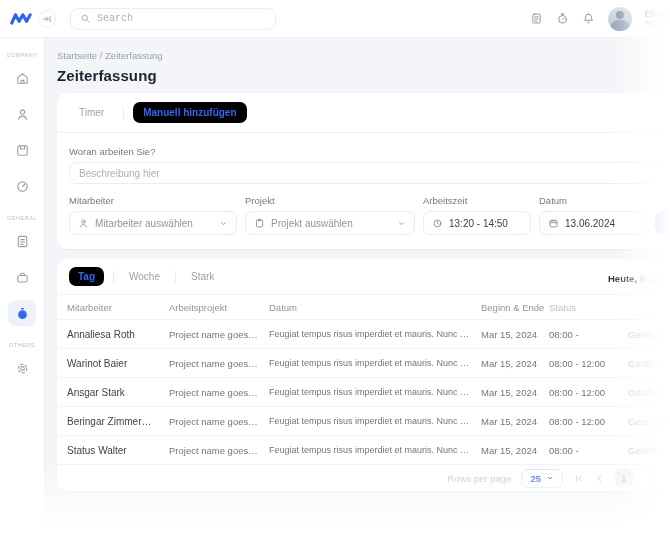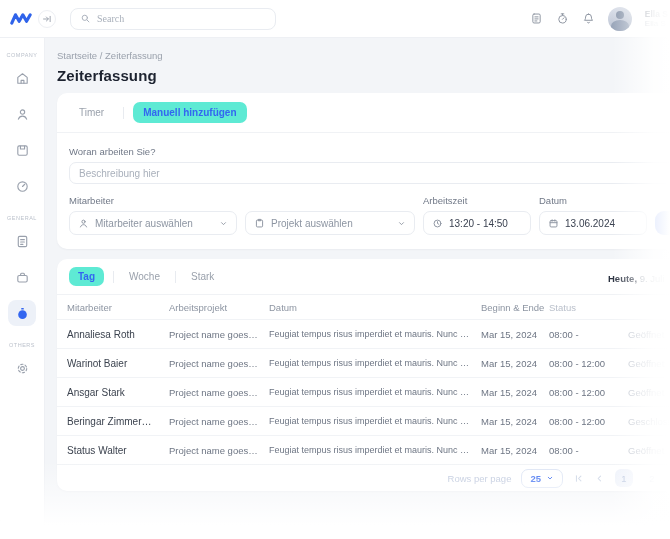--- a/index.html
+++ b/index.html
@@ -6,21 +6,21 @@
   html,body { background:#fff; }
   body { font-family:"Liberation Sans", sans-serif; -webkit-font-smoothing:antialiased; }
   .app { position:relative; width:670px; height:539px; background:#fff; overflow:hidden; }
   .screen { position:absolute; top:0; left:0; width:670px; height:531px; background:#f3f5f8; border-radius:0 0 14px 14px; overflow:hidden; }
 
   
   .topbar { position:absolute; top:0; left:0; right:0; height:38px; background:#fff; border-bottom:1px solid #eef0f4; display:flex; align-items:center; z-index:6; }
   .logo-wrap { width:42px; display:flex; justify-content:center; align-items:center; }
   .collapse-btn { width:18px; height:18px; border-radius:50%; background:#fff; border:1px solid #edeff3; display:flex; align-items:center; justify-content:center; color:#9aa1ac; margin-left:-4px; cursor:pointer; }
   .search-box { margin-left:14px; width:206px; height:22px; border:1px solid #e9ecf1; border-radius:8px; display:flex; align-items:center; gap:6px; padding:0 9px; background:#fff; color:#a9b0bb; }
-  .search-box input { border:none; outline:none; font-family:Liberation Serif, serif; font-size:10px; color:#5a6170; width:100%; background:transparent; }
+  .search-box input { border:none; outline:none; font-family:Liberation Mono, monospace; font-size:10px; color:#5a6170; width:100%; background:transparent; }
   .search-box input::placeholder { color:#a9b0bb; }
   .top-right { margin-left:auto; display:flex; align-items:center; gap:13px; padding-right:2px; }
   .top-icon { color:#8d94a0; display:flex; cursor:pointer; }
   .avatar { width:24px; height:24px; border-radius:50%; background:linear-gradient(160deg,#dfe3ec 0%,#c3cad8 60%,#aeb7c8 100%); position:relative; overflow:hidden; flex:0 0 auto; }
   .avatar::before { content:""; position:absolute; top:4px; left:8px; width:8px; height:8px; border-radius:50%; background:#8d99ad; }
   .avatar::after { content:""; position:absolute; top:13px; left:3px; width:18px; height:12px; border-radius:50% 50% 0 0; background:#9aa6ba; }
   .user-meta { line-height:1.2; white-space:nowrap; }
   .user-name { font-size:8.5px; font-weight:700; color:#7a828f; }
   .user-sub { font-size:8px; color:#b4bac4; }
 
@@ -34,21 +34,21 @@
   .main { position:absolute; top:38px; left:45px; right:0; bottom:0; padding:12px 0 0 12px; }
   .breadcrumb { font-size:9.5px; color:#9aa1ac; margin-bottom:6px; }
   .breadcrumb .crumb { cursor:pointer; }
   .page-title { font-size:15px; font-weight:700; color:#1d2330; letter-spacing:.1px; margin-bottom:9px; }
 
   .card { background:#fff; border-radius:10px; width:660px; box-shadow:0 1px 2px rgba(16,24,40,.04); }
 
   
   .tabs-row { display:flex; align-items:center; gap:9px; padding:9px 12px; }
   .tab-plain { font-size:10px; color:#9aa1ac; padding:4px 10px; cursor:pointer; }
-  .tab-pill { font-size:10px; font-weight:700; color:#3366f0; background:#5eead4; border-radius:7px; padding:5px 10px; cursor:pointer; }
+  .tab-pill { font-size:10px; font-weight:700; color:#3366f0; background:#000000; border-radius:7px; padding:5px 10px; cursor:pointer; }
   .vdiv { width:1px; height:12px; background:#e8ebf0; }
   .card-divider { height:1px; background:#f0f2f5; }
   .form-body { padding:4px 12px 14px; }
   .field-label { font-size:9.5px; color:#707887; margin:9px 0 5px; }
   .text-input { width:636px; height:22px; border:1px solid #e9ecf1; border-radius:7px; padding:0 9px; font-family:inherit; font-size:10px; color:#3a4150; outline:none; }
   .text-input::placeholder { color:#a9b0bb; }
   .fields-row { display:flex; gap:8px; margin-top:2px; align-items:flex-end; }
   .field { display:flex; flex-direction:column; }
   .control { height:24px; border:1px solid #e9ecf1; border-radius:7px; display:flex; align-items:center; gap:6px; padding:0 8px; background:#fff; cursor:pointer; }
   .control .ctl-icon { color:#8d94a0; display:flex; }
@@ -241,20 +241,21 @@
                 </span>
                 <span class="ctl-placeholder">Mitarbeiter auswählen</span>
                 <span class="ctl-chevron">
                   <svg width="9" height="9" viewBox="0 0 16 16" fill="none" stroke="currentColor" stroke-width="1.6" stroke-linecap="round" stroke-linejoin="round">
                       <path d="M4.5 6.5 8 10l3.5-3.5"></path>
                     </svg>
                 </span>
               </div>
             </div>
             <div class="field" style="width:170px;">
+              <div class="field-label">Projekt</div>
               <div class="control">
                 <span class="ctl-icon">
                   <svg width="11" height="11" viewBox="0 0 16 16" fill="none" stroke="currentColor" stroke-width="1.4" stroke-linejoin="round">
                     <rect x="3.5" y="3" width="9" height="10" rx="1.5"></rect>
                       <path d="M6.2 2h3.6v2H6.2z"></path>
                   </svg>
                 </span>
                 <span class="ctl-placeholder">Projekt auswählen</span>
                 <span class="ctl-chevron">
                   <svg width="9" height="9" viewBox="0 0 16 16" fill="none" stroke="currentColor" stroke-width="1.6" stroke-linecap="round" stroke-linejoin="round">

